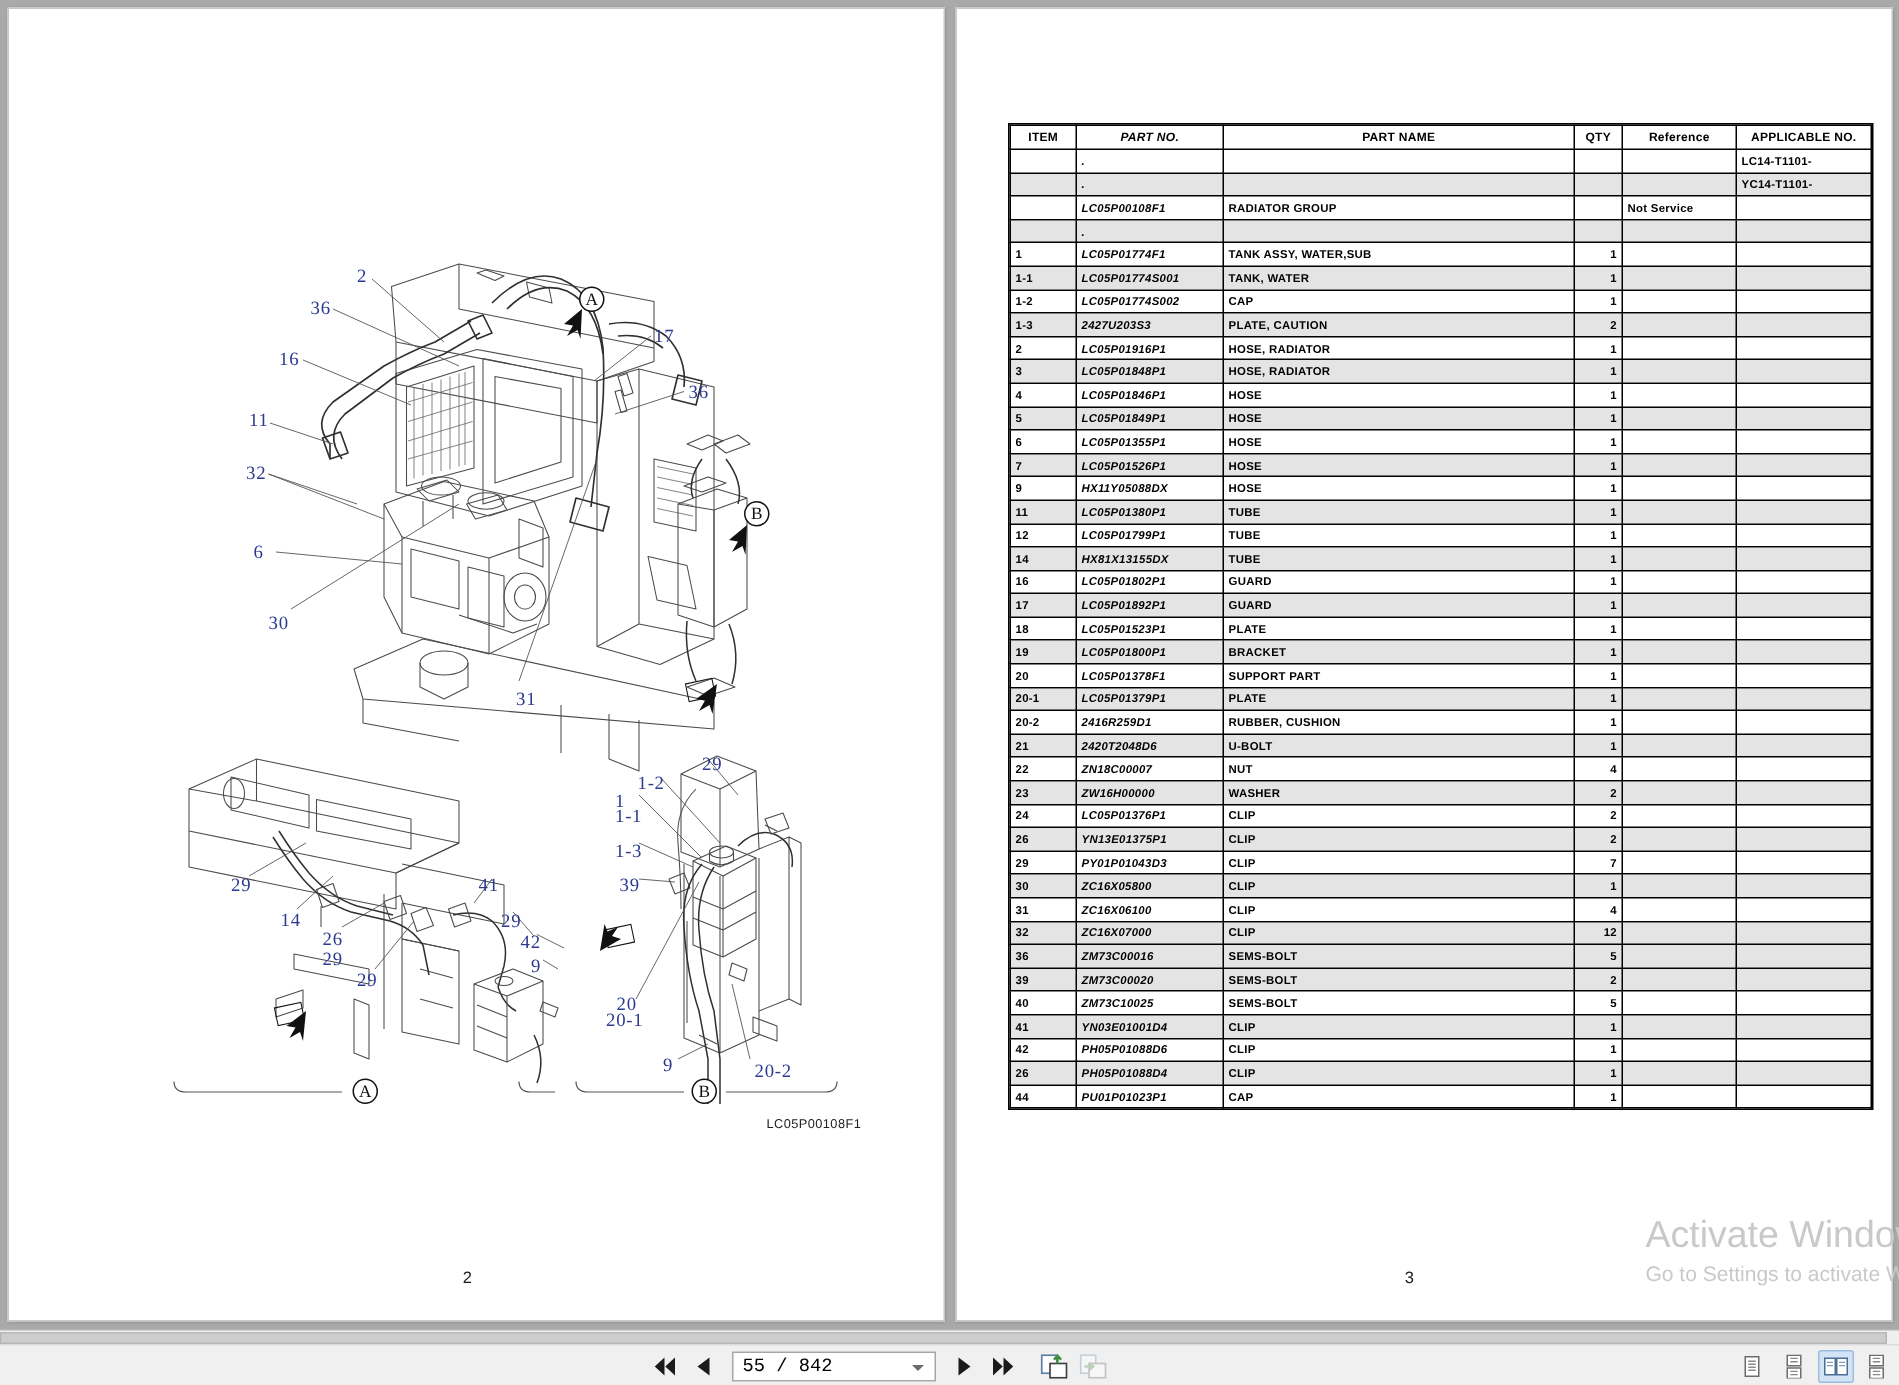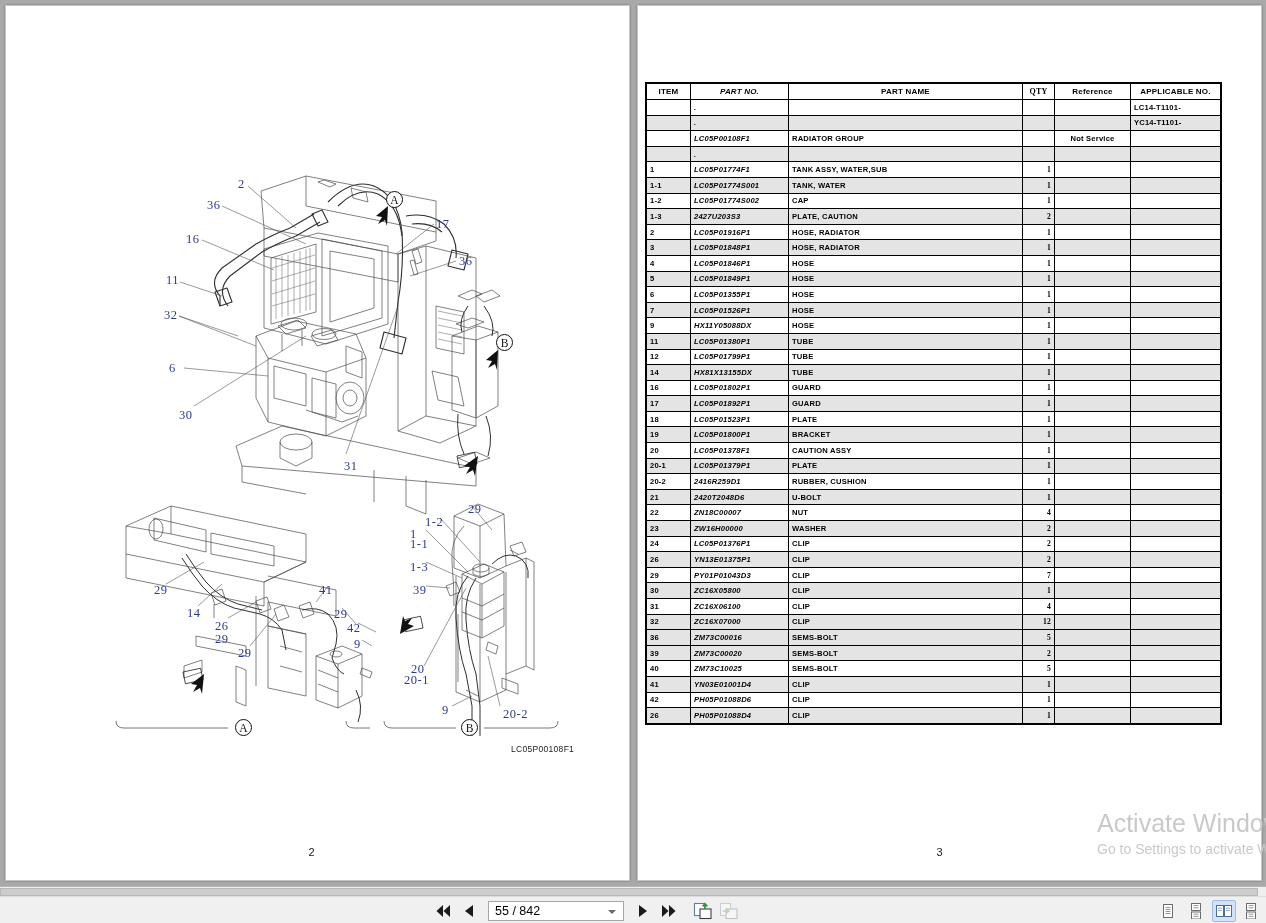--- a/index.html
+++ b/index.html
@@ -45,41 +45,41 @@
     letter-spacing: .3px;
   }
   .sec-circle {
     position:absolute; width: 17px; height: 17px; border: 1.2px solid #111;
     border-radius: 50%; display:flex; align-items:center; justify-content:center;
     font-family:"Liberation Serif", serif; font-size: 11.5px; color:#111;
     background: #fff;
   }
 
   
-  #parts-wrap { position: absolute; left: 7px; top: 76px; width: 568px; }
+  #parts-wrap { position: absolute; left: 34px; top: 76px; width: 568px; }
   table.parts {
     border-collapse: collapse; width: 566px;
     font-family: "Liberation Sans", sans-serif;
     font-size: 7.6px; color: #000; table-layout: fixed;
   }
   table.parts th, table.parts td {
     border: 0.8px solid #000; height: 15.6px; padding: 0 3px;
     font-weight: bold; letter-spacing: .2px; overflow: hidden; white-space: nowrap;
   }
   table.parts thead th {
     text-align: center; height: 16px; font-size: 8px; background: #fff;
     border-bottom: 1.6px solid #000;
   }
   table.parts tbody td { vertical-align: middle; }
   tr.alt td { background: #e4e4e4; }
   .c-item { width: 44px;  text-align: left; }
   .c-pn   { width: 98px;  text-align: left; border-right: 1.6px solid #000; font-style: italic; }
   .c-name { width: 234px; text-align: left; border-right: 1.6px solid #000; margin-left: 37px; }
-  .c-qty  { width: 32px;  text-align: right; padding-right: 5px; font-family: Liberation Serif, serif; }
-  .c-ref  { width: 76px;  text-align: center; }
+  .c-qty  { width: 32px;  text-align: right; padding-right: 5px; }
+  .c-ref  { width: 76px;  text-align: left; }
   .c-app  { width: 90px;  text-align: left; }
   table.parts tbody tr:first-child td { border-top: 1.6px solid #000; }
   .tbl-outer { border: 1.6px solid #000; display: inline-block; background:#fff; }
 
   
   #watermark {
     position: absolute; right: -52px; bottom: 26px; text-align: left;
     color: #c9c9c9; pointer-events: none; user-select: none;
     font-family: "Liberation Sans", sans-serif;
   }
@@ -108,21 +108,21 @@
     width: 26px; height: 23px; display: flex; align-items: center;
     justify-content: center; background: transparent; border: none; cursor: default;
   }
   .tb-btn svg { display:block; }
   #page-box {
     width: 136px; height: 20px; margin: 0 6px; background: #fff;
     border: 1px solid #a6a6a6; display: flex; align-items: center;
     padding: 0 6px; position: relative;
   }
   #page-value {
-    font-size: 12.5px; color: #000; font-family: Liberation Sans, sans-serif;
+    font-size: 12.5px; color: #000; font-family: Liberation Mono, monospace;
     line-height: 18px;
   }
   #page-caret {
     position: absolute; right: 7px; top: 8px;
     width: 0; height: 0; border-left: 4px solid transparent;
     border-right: 4px solid transparent; border-top: 4px solid #6b6b6b;
   }
   #tb-right {
     position: absolute; right: 0px; top: 0; height: 27px;
     display: flex; align-items: center; gap: 4px; padding-right: 2px;
@@ -598,21 +598,21 @@
                   <td class="c-item">19</td>
                   <td class="c-pn">LC05P01800P1</td>
                   <td class="c-name">BRACKET</td>
                   <td class="c-qty">1</td>
                   <td class="c-ref"></td>
                   <td class="c-app"></td>
                 </tr>
                 <tr>
                   <td class="c-item">20</td>
                   <td class="c-pn">LC05P01378F1</td>
-                  <td class="c-name">CAUTION ASSY</td>
+                  <td class="c-name">SUPPORT PART</td>
                   <td class="c-qty">1</td>
                   <td class="c-ref"></td>
                   <td class="c-app"></td>
                 </tr>
                 <tr class="alt">
                   <td class="c-item">20-1</td>
                   <td class="c-pn">LC05P01379P1</td>
                   <td class="c-name">PLATE</td>
                   <td class="c-qty">1</td>
                   <td class="c-ref"></td>
@@ -735,20 +735,28 @@
                   <td class="c-pn">PH05P01088D6</td>
                   <td class="c-name">CLIP</td>
                   <td class="c-qty">1</td>
                   <td class="c-ref"></td>
                   <td class="c-app"></td>
                 </tr>
                 <tr class="alt">
                   <td class="c-item">26</td>
                   <td class="c-pn">PH05P01088D4</td>
                   <td class="c-name">CLIP</td>
+                  <td class="c-qty">1</td>
+                  <td class="c-ref"></td>
+                  <td class="c-app"></td>
+                </tr>
+                <tr>
+                  <td class="c-item">44</td>
+                  <td class="c-pn">PU01P01023P1</td>
+                  <td class="c-name">CAP</td>
                   <td class="c-qty">1</td>
                   <td class="c-ref"></td>
                   <td class="c-app"></td>
                 </tr>
               </tbody>
           </table>
         </div>
       </div>
 
       <div class="page-number">3</div>

